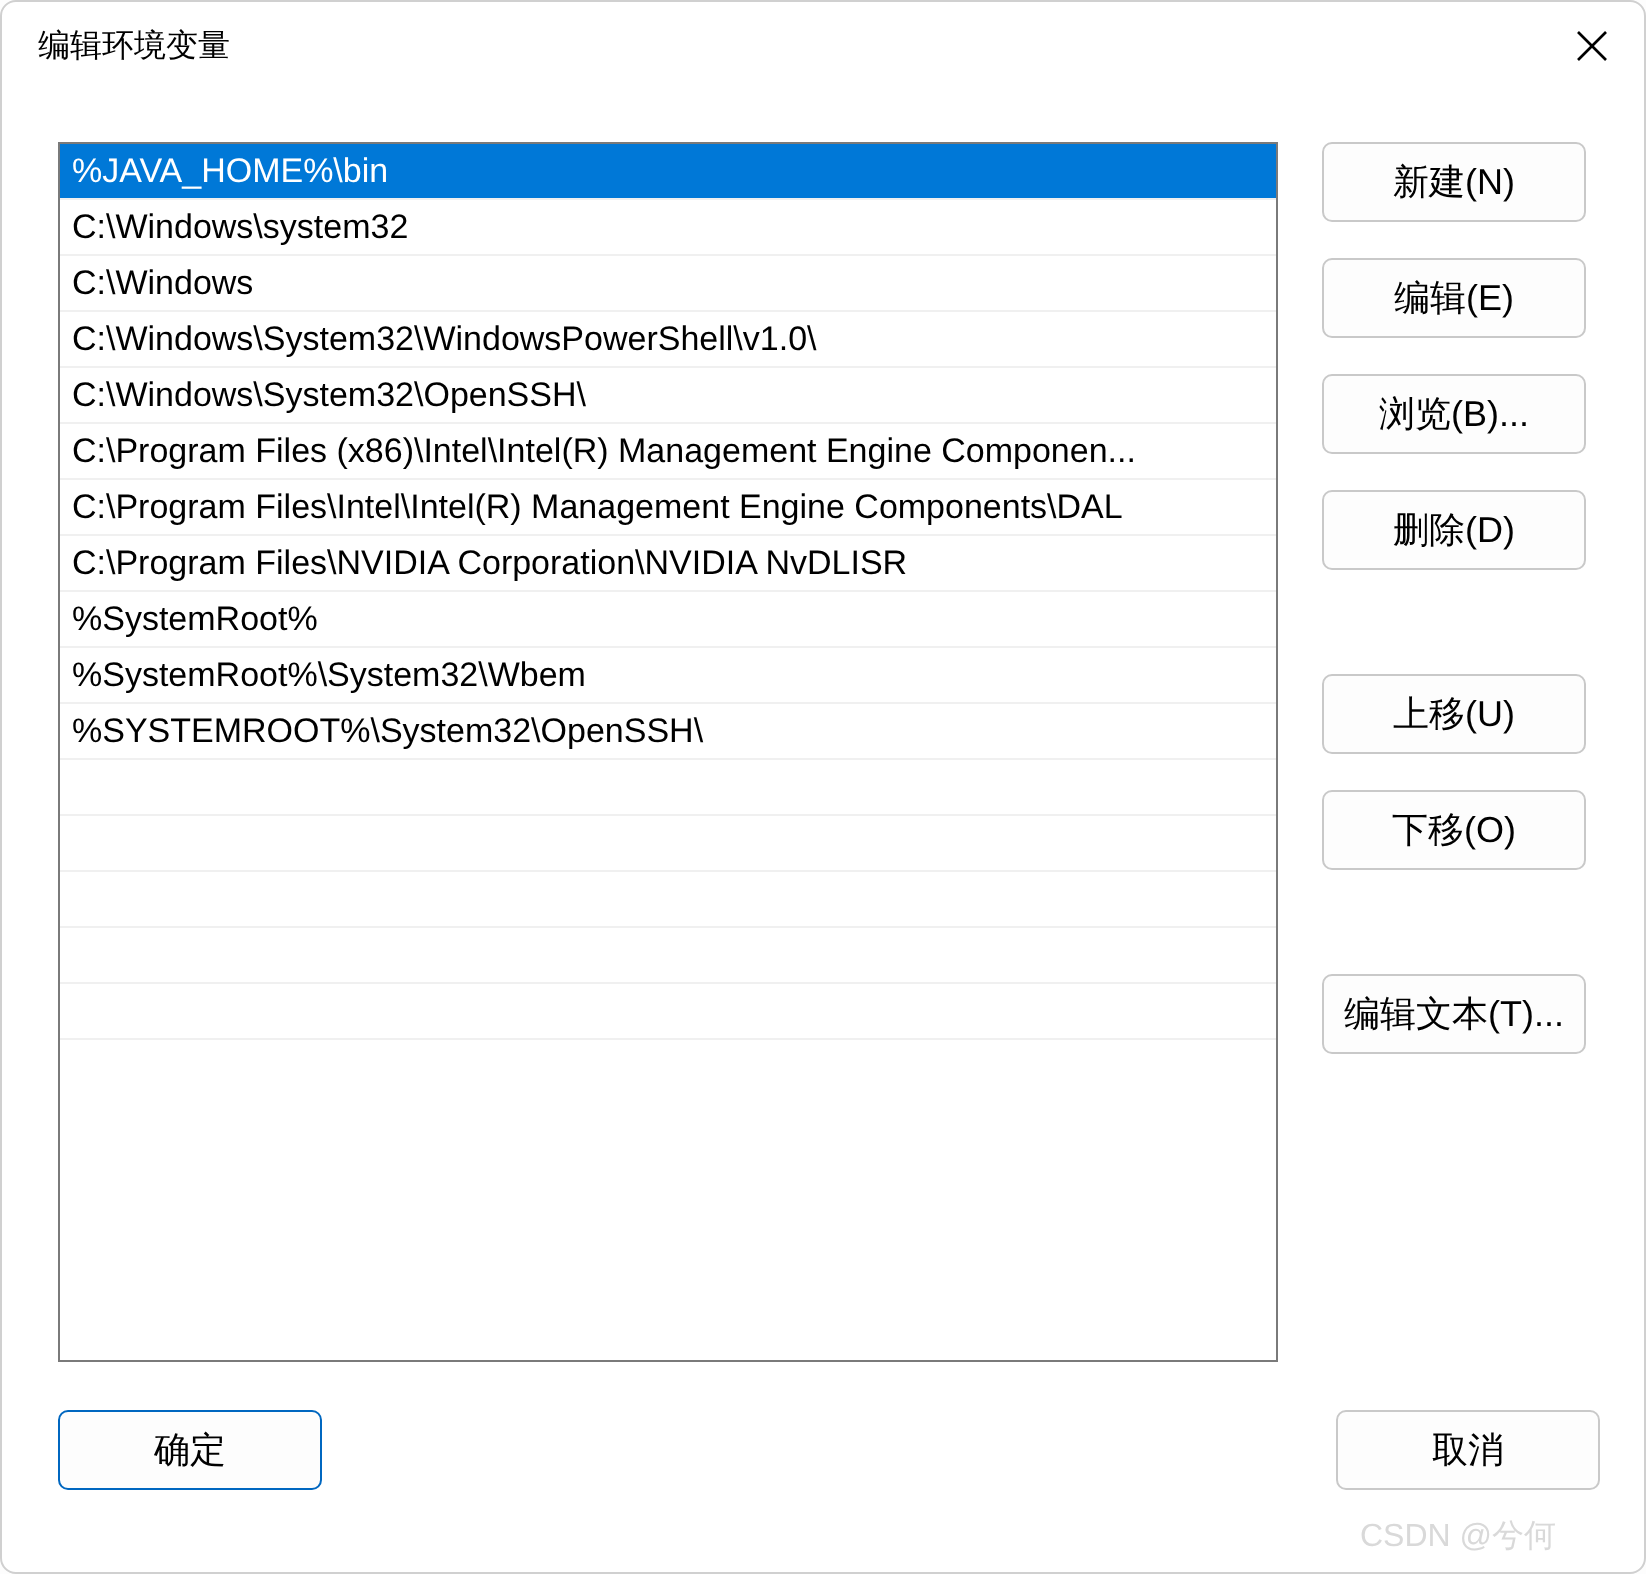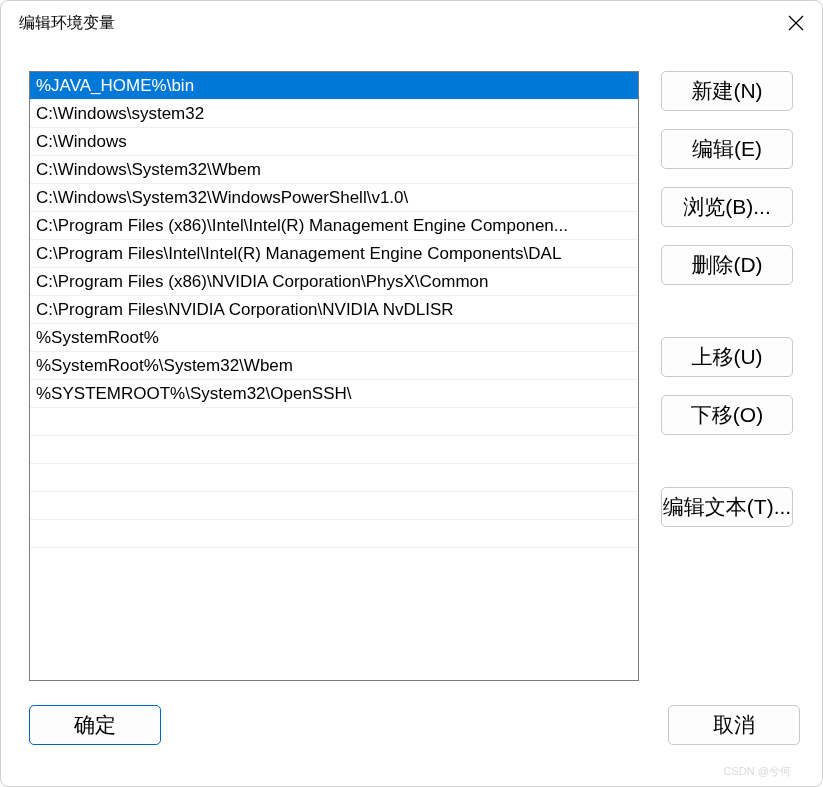--- a/index.html
+++ b/index.html
@@ -78,21 +78,21 @@
     .button-col {
       display: flex;
       flex-direction: column;
       width: 132px;
     }
     .btn {
       height: 40px;
       border: 1px solid #c9c9c9;
       background: #fdfdfd;
       border-radius: 5px;
-      font-size: 21px;
+      font-size: 18px;
       color: #000;
       cursor: default;
       display: flex;
       align-items: center;
       justify-content: center;
       font-family: inherit;
     }
     .btn.primary {
       border: 1.5px solid #0067c0;
     }
@@ -103,23 +103,23 @@
       justify-content: space-between;
       gap: 18px;
       margin-top: 24px;
       padding-right: 0;
     }
     .footer .btn {
       width: 132px;
     }
     .watermark {
       position: absolute;
-      right: 32px;
+      right: 45px;
       bottom: 8px;
-      font-size: 11px;
+      font-size: 16px;
       color: #d9d9d9;
       pointer-events: none;
     }
   </style>
 </head>
 <body>
 
 <div class="window">
   <div class="titlebar">
     <div class="titlebar-title">编辑环境变量</div>
@@ -129,25 +129,24 @@
     </svg>
   </div>
 
   <div class="content">
     <div class="main-row">
 
       <div class="listbox" id="listbox">
           <div class="list-item selected">%JAVA_HOME%\bin</div>
           <div class="list-item">C:\Windows\system32</div>
           <div class="list-item">C:\Windows</div>
-          <div class="list-item">C:\Windows\System32\Wbem</div>
           <div class="list-item">C:\Windows\System32\WindowsPowerShell\v1.0\</div>
+          <div class="list-item">C:\Windows\System32\OpenSSH\</div>
           <div class="list-item">C:\Program Files (x86)\Intel\Intel(R) Management Engine Componen...</div>
           <div class="list-item">C:\Program Files\Intel\Intel(R) Management Engine Components\DAL</div>
-          <div class="list-item">C:\Program Files (x86)\NVIDIA Corporation\PhysX\Common</div>
           <div class="list-item">C:\Program Files\NVIDIA Corporation\NVIDIA NvDLISR</div>
           <div class="list-item">%SystemRoot%</div>
           <div class="list-item">%SystemRoot%\System32\Wbem</div>
           <div class="list-item">%SYSTEMROOT%\System32\OpenSSH\</div>
           <div class="empty-row"></div>
           <div class="empty-row"></div>
           <div class="empty-row"></div>
           <div class="empty-row"></div>
           <div class="empty-row"></div>
         </div>

